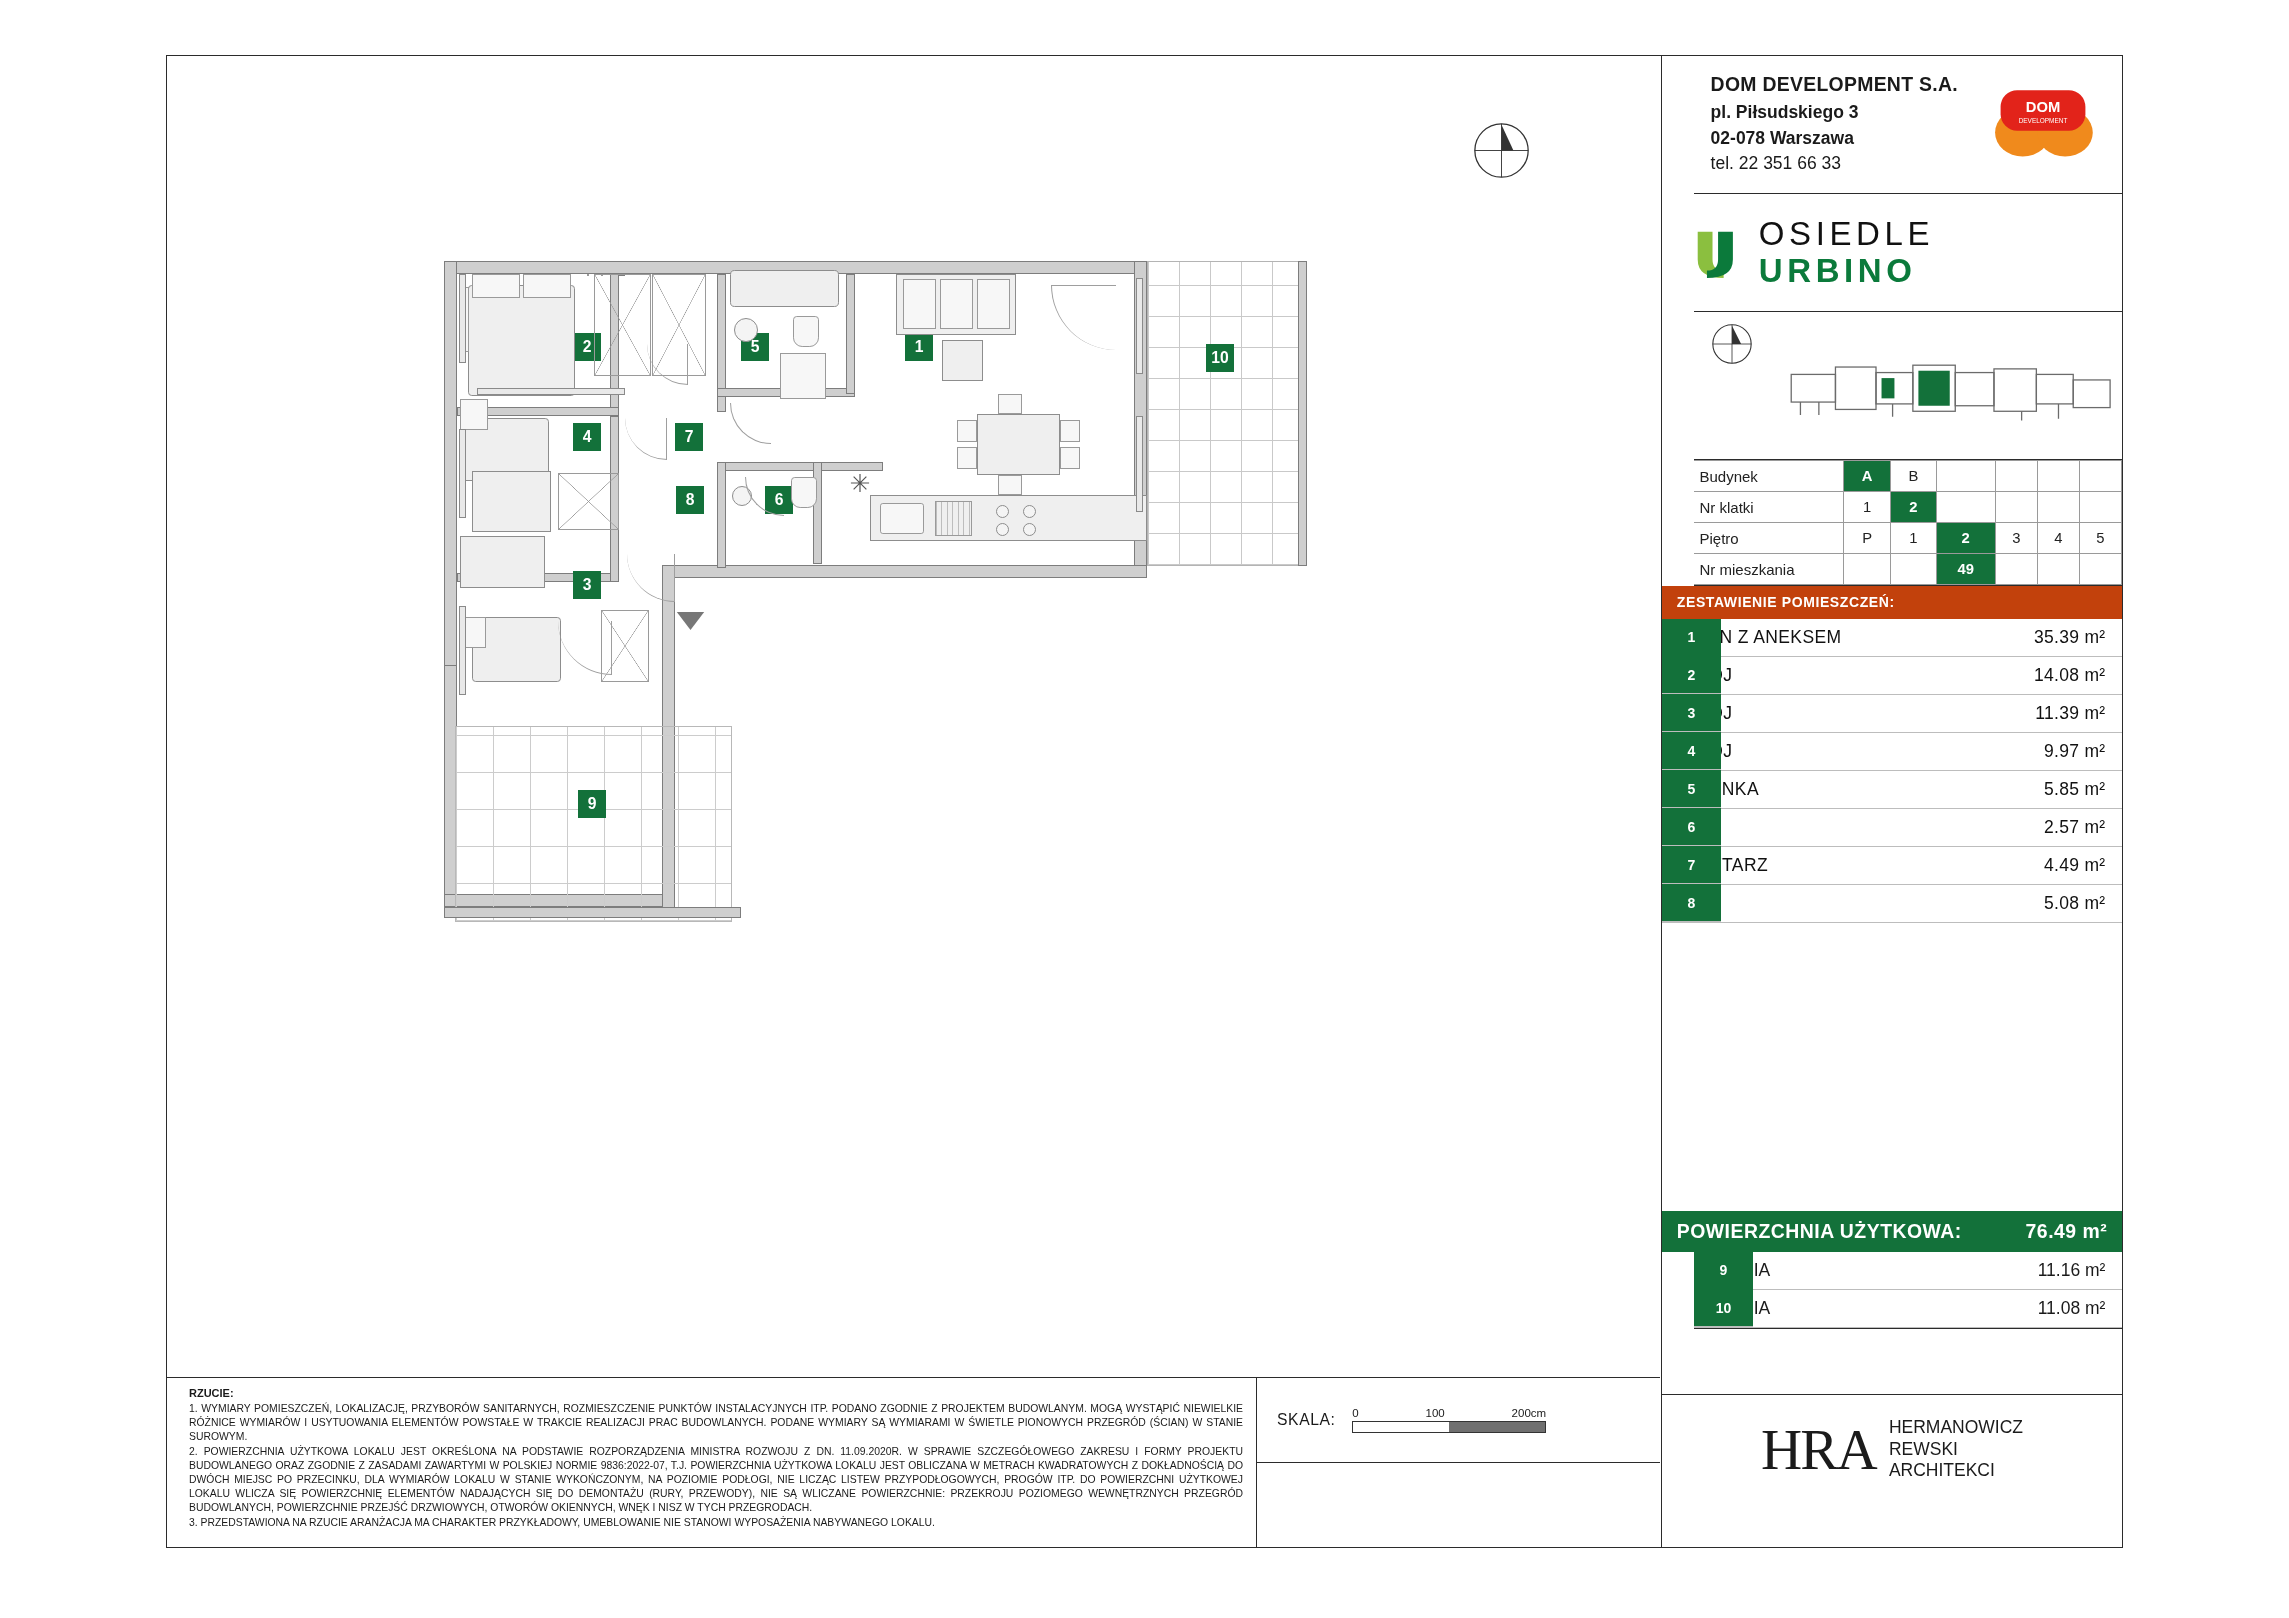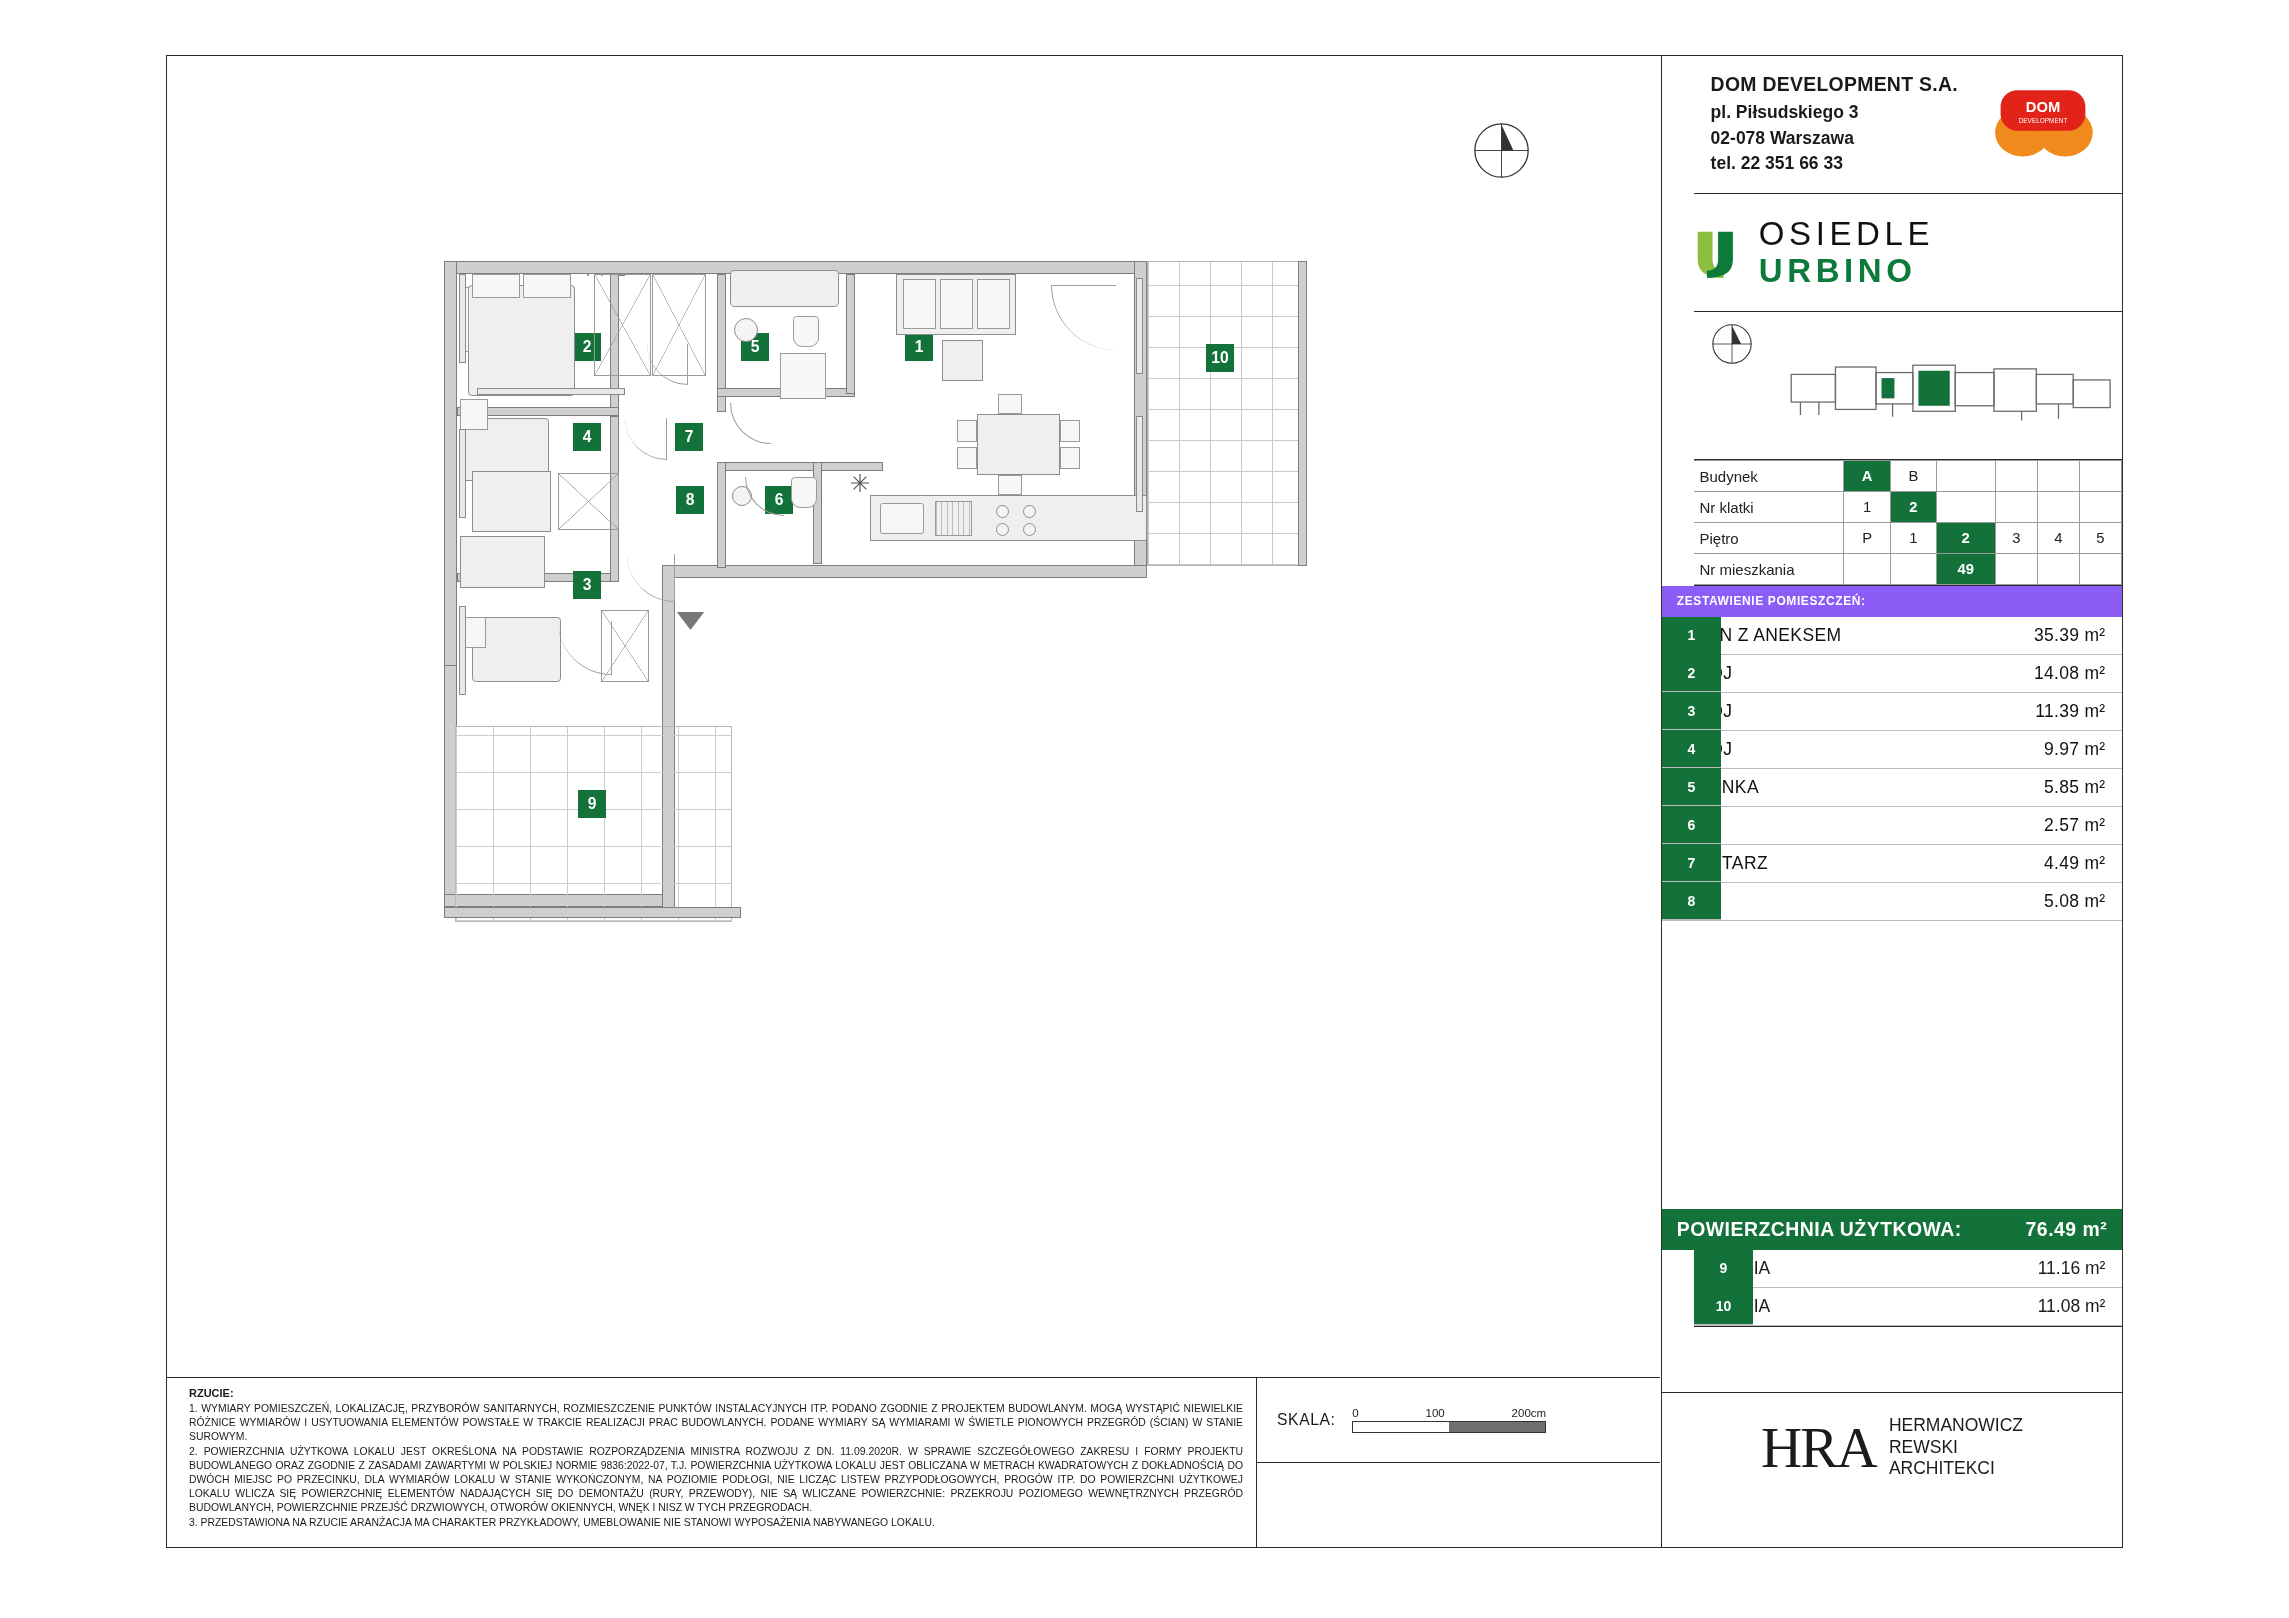--- a/index.html
+++ b/index.html
@@ -7,39 +7,39 @@
   .sheet{position:absolute;left:166px;top:55px;width:1957px;height:1493px;border:1.8px solid #2b2b2b;box-sizing:border-box;}
 
   
   .rpanel{position:absolute;right:0;top:0;width:461px;height:100%;border-left:1.8px solid #2b2b2b;box-sizing:border-box;}
   .rblock{border-bottom:1.8px solid #2b2b2b;box-sizing:border-box;position:relative;margin-left:32px;}
 
   .devblock{height:138px;padding:16.6px 0 0 16.6px;}
   .devblock .l1{font-size:19.4px;font-weight:bold;letter-spacing:0.3px;}
   .devblock .l2{font-size:17.5px;font-weight:bold;margin-top:6.5px;}
   .devblock .l3{font-size:17.5px;font-weight:bold;margin-top:4.6px;}
-  .devblock .l4{font-size:17.5px;font-weight:bold;margin-top:4.6px;}
+  .devblock .l4{font-size:17.5px;font-weight:normal;margin-top:4.6px;}
   .domlogo{position:absolute;right:20px;top:23px;width:118px;height:85px;}
 
   .osiedle{height:118px;display:flex;align-items:center;justify-content:flex-start;}
   .osiedle .mark{width:50px;height:50px;position:relative;margin-right:14.8px;}
   .osiedle .txt{font-size:33px;letter-spacing:4.6px;color:#111;line-height:1.12;}
   .osiedle .txt .u{color:#0b7a3b;font-weight:bold;}
 
   .keyplan{height:148px;position:relative;}
   .kp-compass{position:absolute;left:16.6px;top:11px;width:42px;height:42px;}
   .kp-img{position:absolute;left:88px;top:42px;width:341px;height:74px;}
 
   .meta{padding:0;}
   .meta table{border-collapse:collapse;width:100%;}
   .meta td{border:0.9px solid #9a9a9a;height:30px;font-size:14.8px;padding:0 5.5px;text-align:center;color:#222;}
   .meta td.lbl{text-align:left;border-left:none;width:138px;font-size:15px;}
   .meta td.sel{background:#13713a;color:#fff;font-weight:bold;}
 
-  .zesthead{background:#8b5cf6;color:#fff;font-size:12px;font-weight:bold;letter-spacing:0.6px;padding:8.3px 0 8.3px 14.8px;}
+  .zesthead{background:#c2410c;color:#fff;font-size:14px;font-weight:bold;letter-spacing:0.6px;padding:8.3px 0 8.3px 14.8px;}
   .rooms table{border-collapse:collapse;width:100%;}
   .rooms td{border-bottom:0.9px solid #bdbdbd;height:35px;font-size:17.5px;color:#111;}
   .rooms td.num{width:57px;text-align:center;}
   .rooms td.nm{padding-left:9.2px;letter-spacing:0.4px;}
   .rooms td.ar{text-align:right;padding-right:16.6px;letter-spacing:0.3px;}
   .badge{display:inline-block;width:24px;height:24px;line-height:24px;background:#13713a;color:#fff;font-size:14px;font-weight:bold;text-align:center;}
 
   .pu{background:#13713a;color:#fff;font-weight:bold;font-size:19.4px;padding:9.2px 14.8px;display:flex;justify-content:space-between;letter-spacing:0.5px;}
   .loggia table{border-collapse:collapse;width:100%;}
   .loggia td{border-bottom:0.9px solid #bdbdbd;height:35px;font-size:17.5px;}

